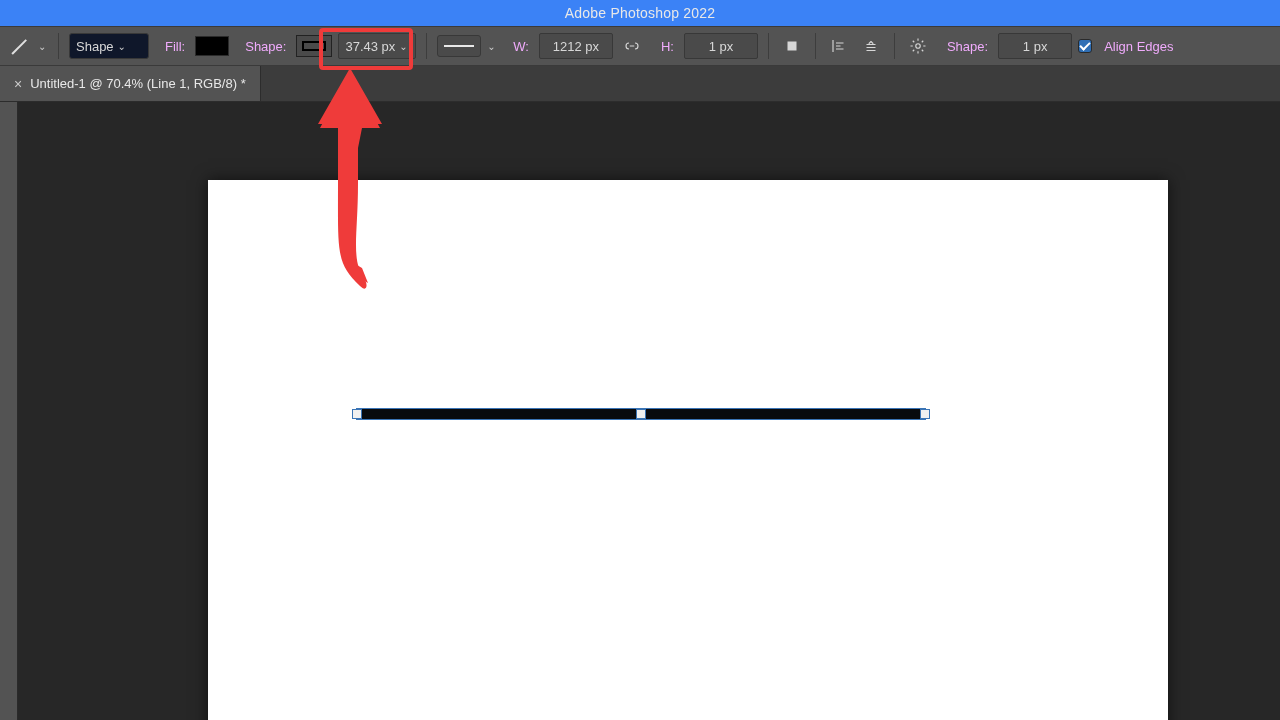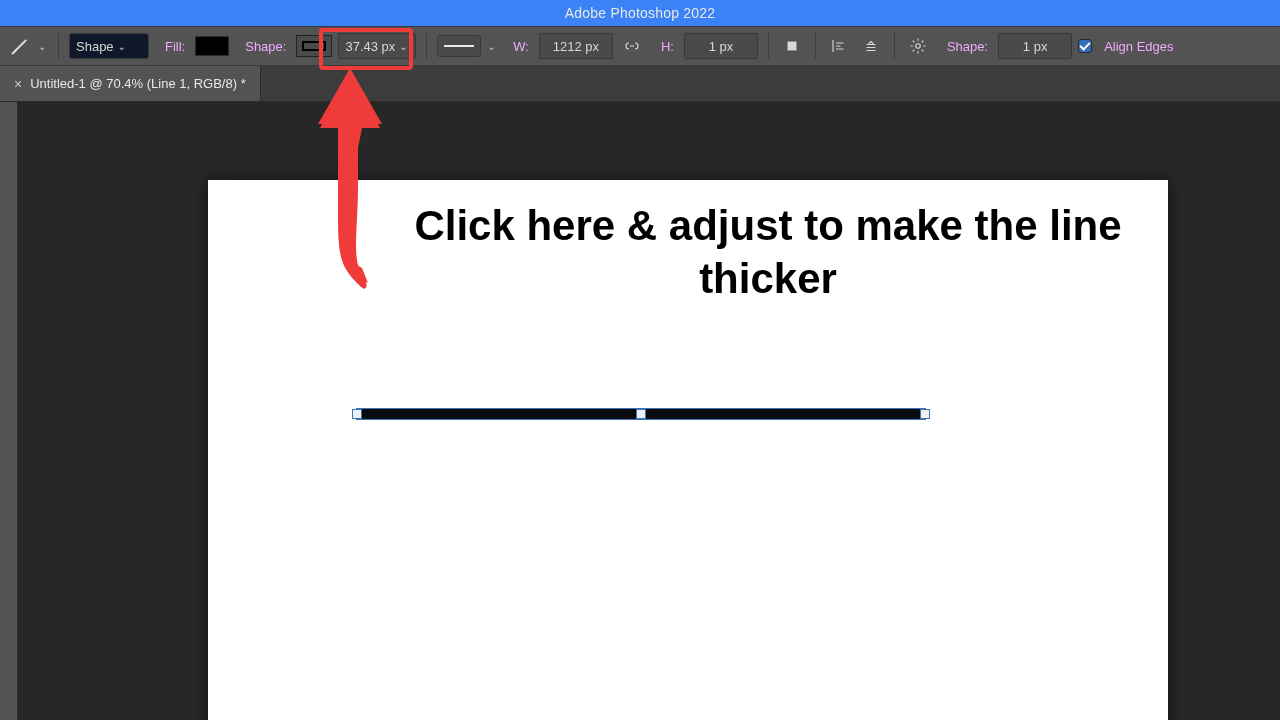--- a/index.html
+++ b/index.html
@@ -220,21 +220,20 @@
   <div class="doc-tab">
     <span class="x">×</span>
     <span>Untitled-1 @ 70.4% (Line 1, RGB/8) *</span>
   </div>
 </div>
 
 <div class="ruler-l"></div>
 
 <div class="viewport">
   <div class="canvas">
-    <div class="annot">Click here &amp; adjust to make the line thicker</div>
     <div class="line-shape">
       <div class="handle h-l"></div>
       <div class="handle h-m"></div>
       <div class="handle h-r"></div>
     </div>
   </div>
 </div>
 
 <svg class="arrow-svg" viewBox="0 0 80 230">
   <path d="M40 4 L10 60 L28 60 L28 120 Q28 200 58 215 L52 200 Q30 190 40 120 L52 60 L70 60 Z" fill="#ef3b3a" stroke="none" transform="translate(0,0)"></path>

